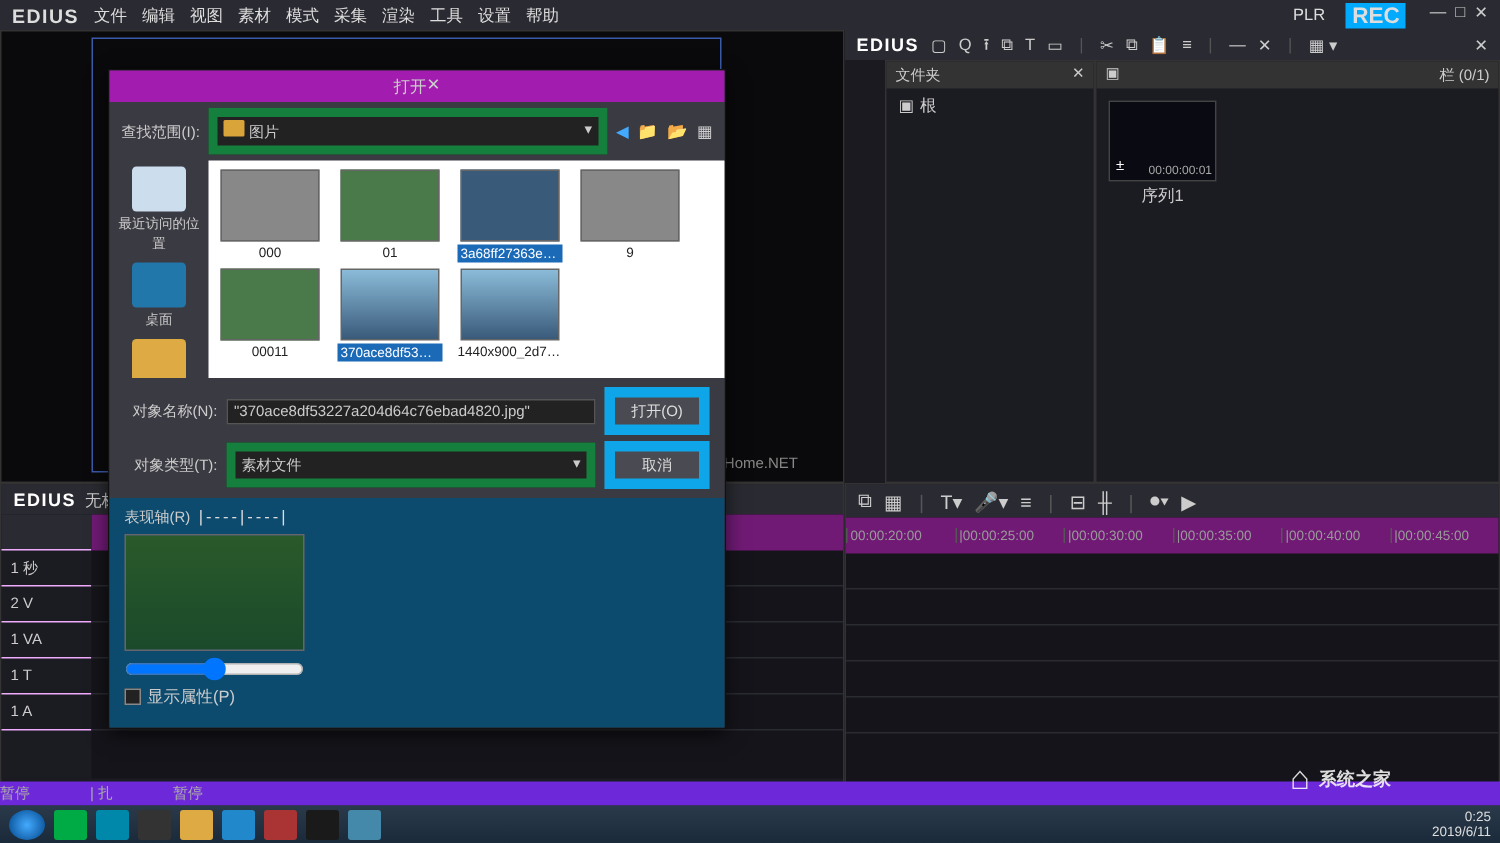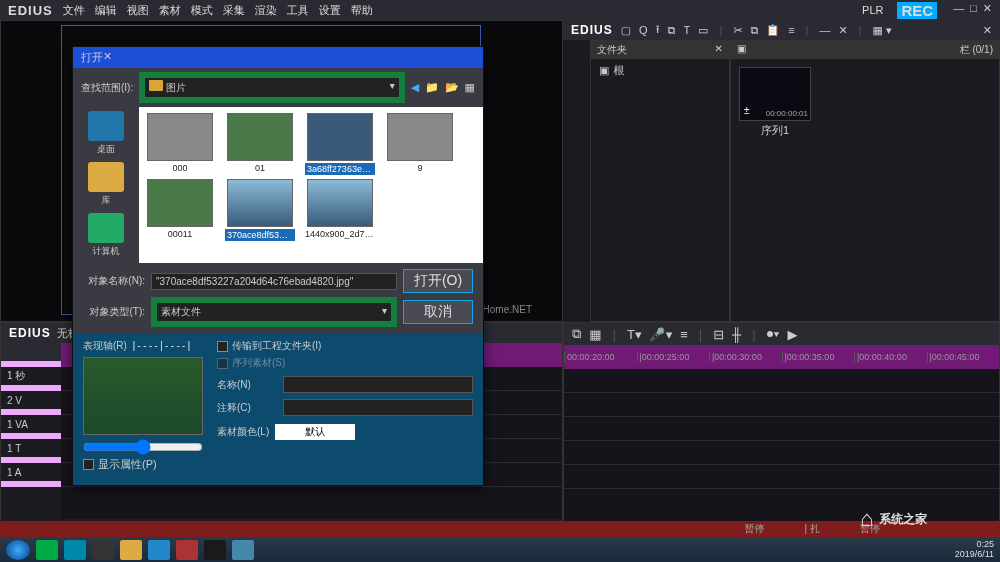--- a/index.html
+++ b/index.html
@@ -26,67 +26,67 @@
 .clip-tc { position: absolute; bottom: 2px; right: 2px; font-size: 8px; color: #aaa; }
 .tabs-row { display: flex; background: #2a2a32; padding: 2px 4px; gap: 2px; margin-top: 6px; }
 .tab { padding: 2px 8px; background: #1b1b22; font-size: 10px; }
 
 .lower { display: flex; height: 215px; }
 .lower-left { width: 563px; background: #1b1b22; border: 1px solid #333; }
 .lower-right { flex: 1; background: #1b1b22; border: 1px solid #333; }
 .panel-hdr { background: #2a2a32; padding: 2px 8px; display: flex; align-items: center; gap: 6px; height: 20px; }
 .track-area { display: flex; height: 176px; }
 .track-names { width: 60px; background: #1b1b22; }
-.trk { height: 24px; border-bottom: 6px solid #f0abfc; padding: 4px 6px; font-size: 10px; display: flex; align-items: center; }
+.trk { height: 24px; border-bottom: 1px solid #f0abfc; padding: 4px 6px; font-size: 10px; display: flex; align-items: center; }
 .trk.hdr { background: #2a2a32; }
 .timeline { flex: 1; background: #14141a; position: relative; }
 .ruler { height: 24px; background: #701a75; display: flex; font-size: 9px; color: #999; align-items: center; }
 .ruler span { flex: 1; padding-left: 2px; border-left: 1px solid #555; }
 .trkrow { height: 24px; border-bottom: 1px solid #2a2a32; }
 .toolbar-icons { display: flex; gap: 8px; padding: 4px 8px; background: #2a2a32; height: 22px; align-items: center; font-size: 13px; }
 
 
 .dialog { position: absolute; top: 46px; left: 72px; width: 412px; height: 440px; background: #3a3a42; border: 1px solid #111; box-shadow: 0 4px 12px rgba(0,0,0,.6); z-index: 50; display: flex; flex-direction: column; }
-.dlg-title { background: #1d4ed8; padding: 3px 8px; display: flex; justify-content: flex-start; font-size: 11px; }
+.dlg-title { background: #a21caf; padding: 3px 8px; display: flex; justify-content: center; font-size: 11px; }
 .dlg-close { cursor: pointer; }
 .dlg-toolbar { display: flex; align-items: center; padding: 4px 8px; gap: 6px; background: #3a3a42; }
 .dlg-toolbar label { font-size: 10px; }
 .dlg-select { flex: 1; background: #222; border: 6px solid #15803d; color: #ccc; padding: 2px 4px; font-size: 10px; }
 .dlg-body { display: flex; flex: 1; min-height: 0; }
 .places { width: 66px; background: #3a3a42; padding: 4px 2px; }
 .place { text-align: center; margin-bottom: 6px; font-size: 9px; }
 .place-icon { width: 36px; height: 30px; margin: 0 auto 2px; background: #5a7aaa; border-radius: 3px; }
 .files { flex: 1; background: #fff; padding: 6px; display: flex; flex-wrap: wrap; align-content: flex-start; gap: 4px 10px; position: relative; }
 .file { width: 70px; text-align: center; }
 .fthumb { width: 66px; height: 48px; background: #4a7a4a; margin: 0 auto 2px; border: 1px solid #666; }
 .fthumb.blue { background: #3a5a7a; }
 .fthumb.grey { background: #888; }
 .fthumb.sky { background: linear-gradient(#8abbd8,#3a5a7a); }
 .fname { font-size: 9px; color: #222; white-space: nowrap; overflow: hidden; text-overflow: ellipsis; }
 .fname.sel { background: #1a6ab8; color: #fff; padding: 1px 2px; }
 .dlg-form { padding: 6px 10px; display: grid; grid-template-columns: 62px 1fr 70px; gap: 4px 6px; align-items: center; background: #3a3a42; }
 .dlg-form label { font-size: 10px; text-align: right; }
 .dlg-input { background: #222; border: 1px solid #555; color: #ccc; padding: 2px 4px; font-size: 10px; width: 100%; }
-.dlg-btn { background: #4a4a52; border: 1px solid #0ea5e9; color: #ddd; padding: 2px 0; font-size: 14px; text-align: center; cursor: pointer; }
+.dlg-btn { background: #4a4a52; border: 7px solid #0ea5e9; color: #ddd; padding: 2px 0; font-size: 10px; text-align: center; cursor: pointer; }
 .dlg-extra { padding: 6px 10px 10px; background: #0c4a6e; display: flex; gap: 14px; }
 .extra-left { width: 120px; }
 .extra-left .slab { font-size: 10px; margin-bottom: 2px; }
 .axes { font-size: 11px; letter-spacing: 2px; color: #ddd; }
 .preview-thumb { width: 120px; height: 78px; background: linear-gradient(#2a5a2a,#1a4a2a); margin: 4px 0; border: 1px solid #666; }
 .extra-right { flex: 1; font-size: 10px; }
 .chk { display: flex; align-items: center; gap: 4px; margin-bottom: 3px; }
 .chkbox { width: 11px; height: 11px; border: 1px solid #888; background: #222; }
 .frm-row { display: flex; gap: 6px; margin: 6px 0; align-items: center; }
 .frm-row label { width: 60px; }
 .frm-row .dlg-input { flex: 1; }
 .color-label { display: flex; gap: 6px; align-items: center; margin-top: 8px; }
 .color-sw { width: 80px; background: #fff; color: #000; text-align: center; font-size: 10px; padding: 1px; }
 
 
-.status { position: absolute; bottom: 25px; left: 0; right: 0; height: 16px; background: #7f1d1d; display: flex; justify-content: flex-end; gap: 40px; padding: 1px 120px 1px 0; font-size: 10px; color: #aaa; }
+.status { position: absolute; bottom: 25px; left: 0; right: 0; height: 16px; background: #6d28d9; display: flex; gap: 40px; padding: 1px 120px 1px 0; font-size: 10px; color: #aaa; }
 .taskbar { position: absolute; bottom: 0; left: 0; right: 0; height: 25px; background: linear-gradient(#2a3a4a,#1a2a3a); display: flex; align-items: center; padding: 0 6px; gap: 6px; }
 .start { width: 24px; height: 20px; background: radial-gradient(circle,#4af,#048); border-radius: 50%; }
 .tbicon { width: 22px; height: 20px; background: #333; border-radius: 2px; }
 .tray { margin-left: auto; font-size: 9px; color: #ddd; text-align: right; line-height: 1.1; }
 .watermark { position: absolute; right: 0; bottom: 28px; width: 140px; height: 30px; color: #fff; font-size: 12px; font-weight: bold; opacity: .85; display: flex; align-items: center; gap: 6px; }
 .icon-sm { font-size: 11px; }
 .sep { color: #555; margin: 0 3px; }
 .folder-ic { display:inline-block; width:14px; height:11px; background:#d9a43a; border-radius:1px; }
 </style>
 </head>
@@ -244,20 +244,24 @@
     <label>查找范围(I):</label>
     <div class="dlg-select"><span class="folder-ic"></span> <span>图片</span> <span style="float:right">▾</span></div>
     <span style="color:#4af">◀</span>
     <span style="color:#da4">📁</span>
     <span style="color:#4a4">📂</span>
     <span>▦</span>
   </div>
   <div class="dlg-body">
     <div class="places">
       <div class="place">
+          <div class="place-icon" style="background:#cde"></div>
+          <div>最近访问的位置</div>
+        </div>
+      <div class="place">
           <div class="place-icon" style="background:#27a"></div>
           <div>桌面</div>
         </div>
       <div class="place">
           <div class="place-icon" style="background:#da4"></div>
           <div>库</div>
         </div>
       <div class="place">
           <div class="place-icon" style="background:#2a6"></div>
           <div>计算机</div>
@@ -307,42 +311,20 @@
     <div class="dlg-btn">取消</div>
   </div>
   <div class="dlg-extra">
     <div class="extra-left">
       <div class="slab"><span>表现轴(R)</span>&nbsp;&nbsp;<span class="axes">|----|----|</span></div>
       <div class="preview-thumb"></div>
       <input type="range" style="width: 100%;" value="50">
       <div class="chk">
           <span class="chkbox"></span>
           <span>显示属性(P)</span>
-        </div>
-    </div>
-    <div class="extra-right">
-      <div class="chk">
-          <span class="chkbox"></span>
-          <span>传输到工程文件夹(I)</span>
-        </div>
-      <div class="chk" style="opacity:.5">
-          <span class="chkbox"></span>
-          <span>序列素材(S)</span>
-        </div>
-      <div class="frm-row">
-          <label>名称(N)</label>
-          <input class="dlg-input" style="">
-        </div>
-      <div class="frm-row">
-          <label>注释(C)</label>
-          <input class="dlg-input" style="">
-        </div>
-      <div class="color-label">
-          <label>素材颜色(L)</label>
-          <div class="color-sw">默认</div>
         </div>
     </div>
   </div>
 </div>
 
 <div class="status">
   <span>暂停</span>
   <span>| 扎</span>
   <span>暂停</span>
 </div>

